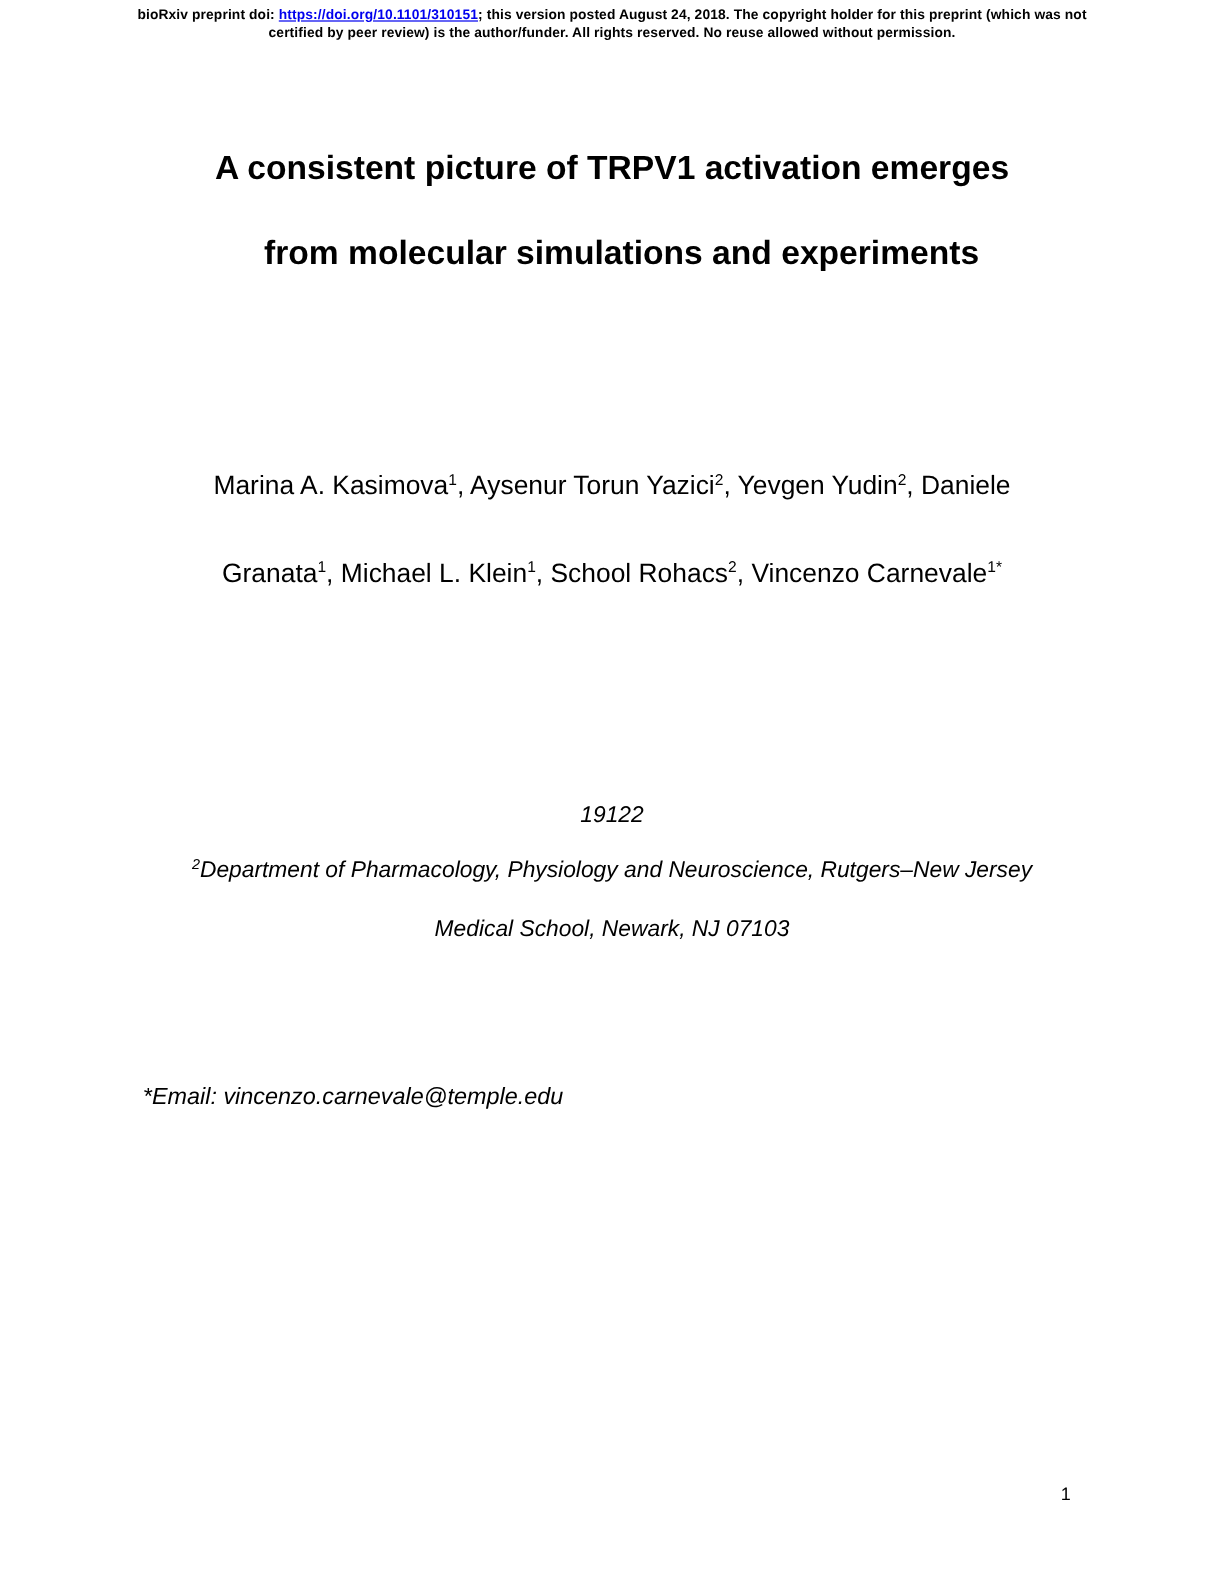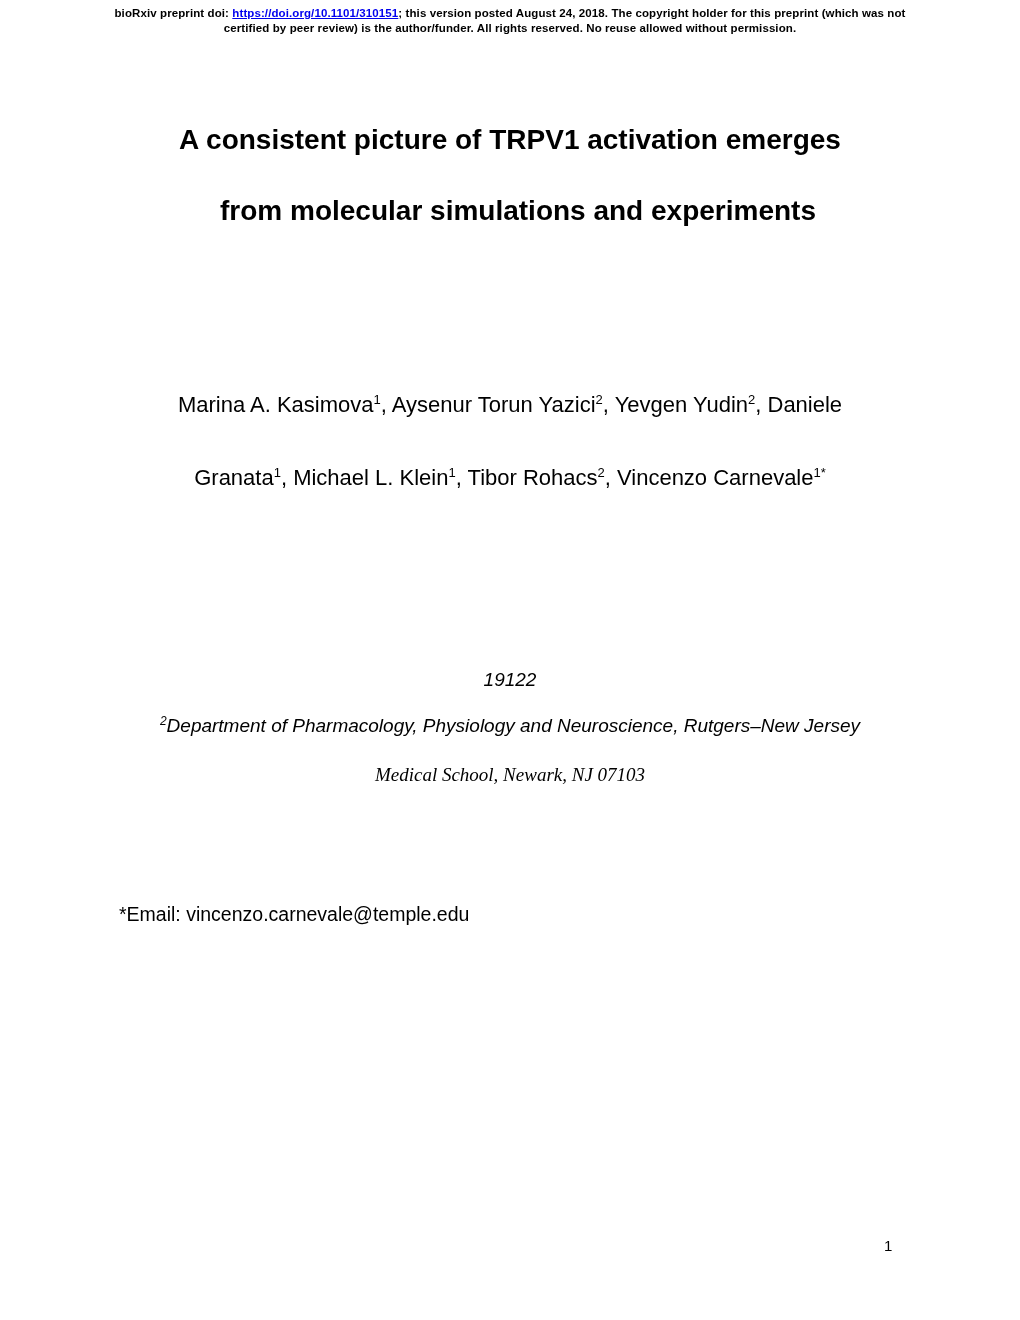--- a/index.html
+++ b/index.html
@@ -64,27 +64,28 @@
   .affil-line sup {
     font-size: 12px;
     line-height: 0;
     position: relative;
     top: -7px;
     vertical-align: baseline;
   }
   .affil-1a { top: 619px; }
   .affil-1b { top: 668px; }
   .affil-2a { top: 714px; }
-  .affil-2b { top: 763px; font-family: Liberation Serif, serif; }
+  .affil-2b { top: 763px; }
   .email-line {
     position: absolute;
     top: 903px;
     left: 119px;
     font-size: 19.5px;
     white-space: nowrap;
+    font-style: italic;
   }
   .page-number {
     position: absolute;
     top: 1237px;
     left: 884px;
     font-size: 15px;
   }
 </style>
 </head>
 <body>
@@ -94,21 +95,21 @@
   <div class="abs preprint-notice">
     <div><span>bioRxiv preprint doi: </span><a class="doi-link">https://doi.org/10.1101/310151</a><span>; this version posted August 24, 2018. The copyright holder for this preprint (which was not</span></div>
     <div>certified by peer review) is the author/funder. All rights reserved. No reuse allowed without permission.</div>
   </div>
 
   <div class="abs paper-title title-line-1">A consistent picture of TRPV1 activation emerges</div>
   <div class="abs paper-title title-line-2">from molecular simulations and experiments</div>
 
   <div class="abs authors-line authors-line-1"><span>Marina A. Kasimova</span><sup>1</sup><span>, Aysenur Torun Yazici</span><sup>2</sup><span>, Yevgen Yudin</span><sup>2</sup><span>, Daniele</span></div>
 
-  <div class="abs authors-line authors-line-2"><span>Granata</span><sup>1</sup><span>, Michael L. Klein</span><sup>1</sup><span>, Tibor Rohacs</span><sup>2</sup><span>, Vincenzo Carnevale</span><sup>1*</sup></div>
+  <div class="abs authors-line authors-line-2"><span>Granata</span><sup>1</sup><span>, Michael L. Klein</span><sup>1</sup><span>, School Rohacs</span><sup>2</sup><span>, Vincenzo Carnevale</span><sup>1*</sup></div>
 
   <div class="abs affil-line affil-1b">19122</div>
 
   <div class="abs affil-line affil-2a"><sup>2</sup><span>Department of Pharmacology, Physiology and Neuroscience, Rutgers–New Jersey</span></div>
   <div class="abs affil-line affil-2b">Medical School, Newark, NJ 07103</div>
 
   <div class="email-line">*Email: vincenzo.carnevale@temple.edu</div>
 
   <div class="page-number">1</div>
 

